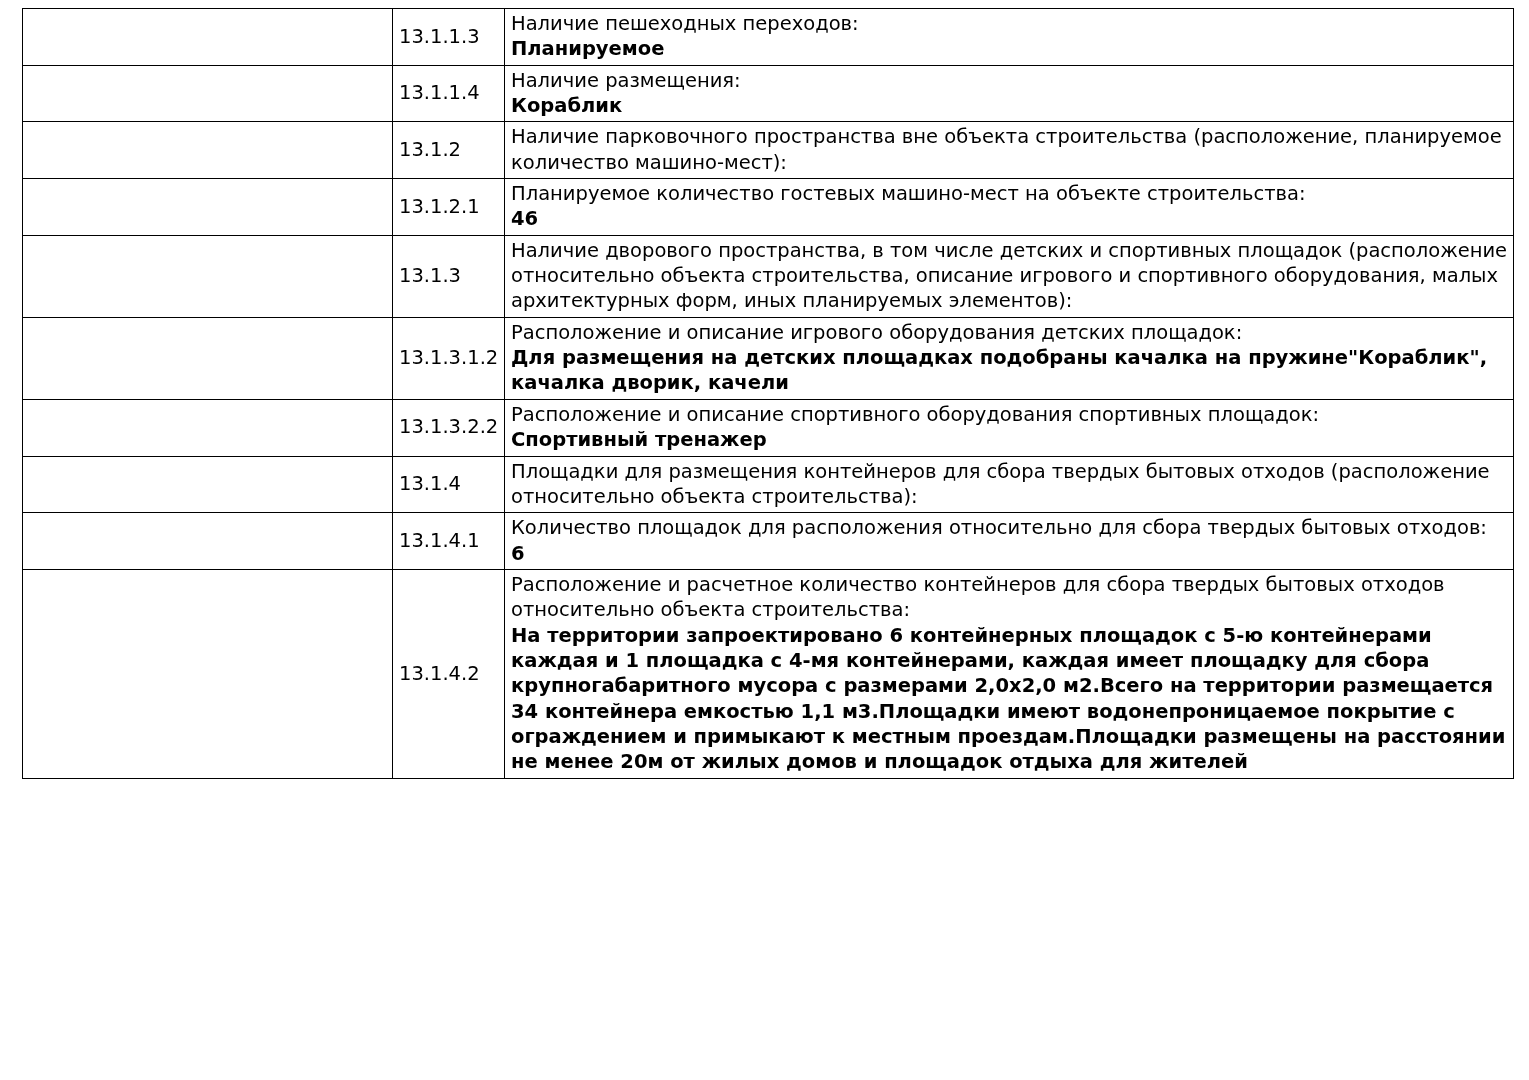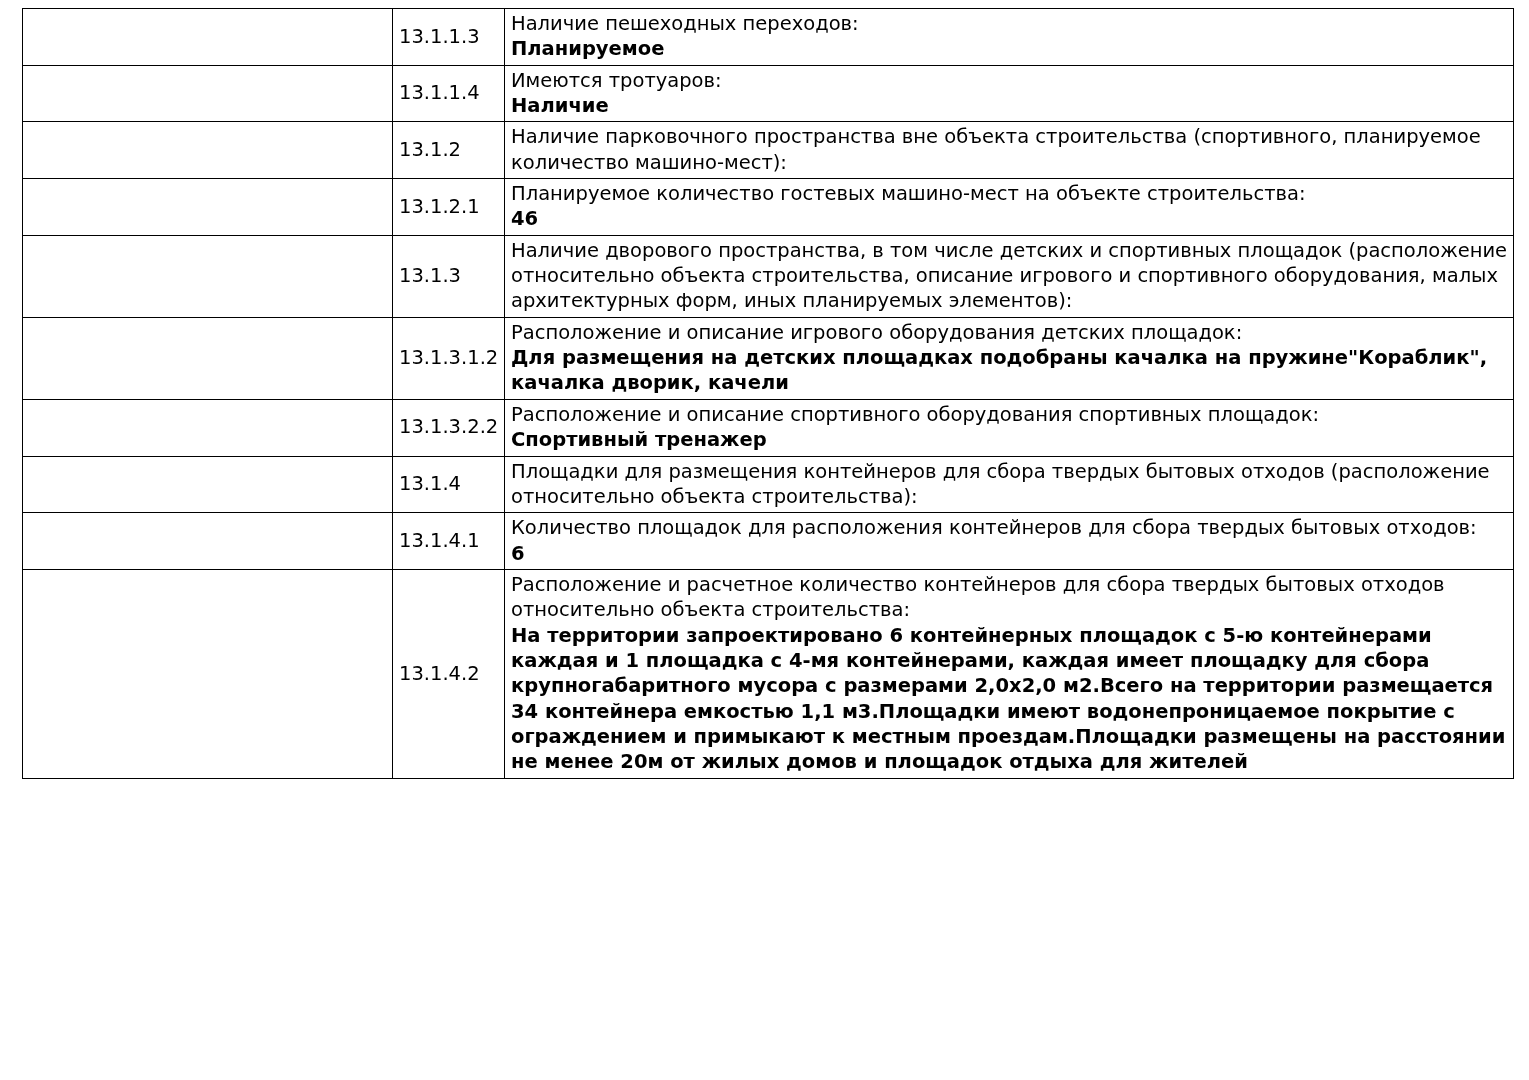--- a/index.html
+++ b/index.html
@@ -72,30 +72,30 @@
         <td class="text-cell">
           <span class="q">Наличие пешеходных переходов:</span>
           <span class="a">Планируемое</span>
         </td>
       </tr>
 
       <tr>
         <td class="empty-cell"></td>
         <td class="code-cell">13.1.1.4</td>
         <td class="text-cell">
-          <span class="q">Имеются тротуаров:</span>
-          <span class="a">Наличие</span>
+          <span class="q">Наличие размещения:</span>
+          <span class="a">Кораблик</span>
         </td>
       </tr>
 
       <tr>
         <td class="empty-cell"></td>
         <td class="code-cell">13.1.2</td>
         <td class="text-cell">
-          <span class="q">Наличие парковочного пространства вне объекта строительства (спортивного, планируемое количество машино-мест):</span>
+          <span class="q">Наличие парковочного пространства вне объекта строительства (расположение, планируемое количество машино-мест):</span>
         </td>
       </tr>
 
       <tr>
         <td class="empty-cell"></td>
         <td class="code-cell">13.1.2.1</td>
         <td class="text-cell">
           <span class="q">Планируемое количество гостевых машино-мест на объекте строительства:</span>
           <span class="a">46</span>
         </td>
@@ -135,21 +135,21 @@
         <td class="code-cell">13.1.4</td>
         <td class="text-cell">
           <span class="q">Площадки для размещения контейнеров для сбора твердых бытовых отходов (расположение относительно объекта строительства):</span>
         </td>
       </tr>
 
       <tr>
         <td class="empty-cell"></td>
         <td class="code-cell">13.1.4.1</td>
         <td class="text-cell">
-          <span class="q">Количество площадок для расположения контейнеров для сбора твердых бытовых отходов:</span>
+          <span class="q">Количество площадок для расположения относительно для сбора твердых бытовых отходов:</span>
           <span class="a">6</span>
         </td>
       </tr>
 
       <tr>
         <td class="empty-cell"></td>
         <td class="code-cell">13.1.4.2</td>
         <td class="text-cell">
           <span class="q">Расположение и расчетное количество контейнеров для сбора твердых бытовых отходов относительно объекта строительства:</span>
           <span class="a">На территории запроектировано 6 контейнерных площадок с 5-ю контейнерами каждая и 1 площадка с 4-мя контейнерами, каждая имеет площадку для сбора крупногабаритного мусора с размерами 2,0х2,0 м2.Всего на территории размещается 34 контейнера емкостью 1,1 м3.Площадки имеют водонепроницаемое покрытие с ограждением и примыкают к местным проездам.Площадки размещены на расстоянии не менее 20м от жилых домов и площадок отдыха для жителей</span>

